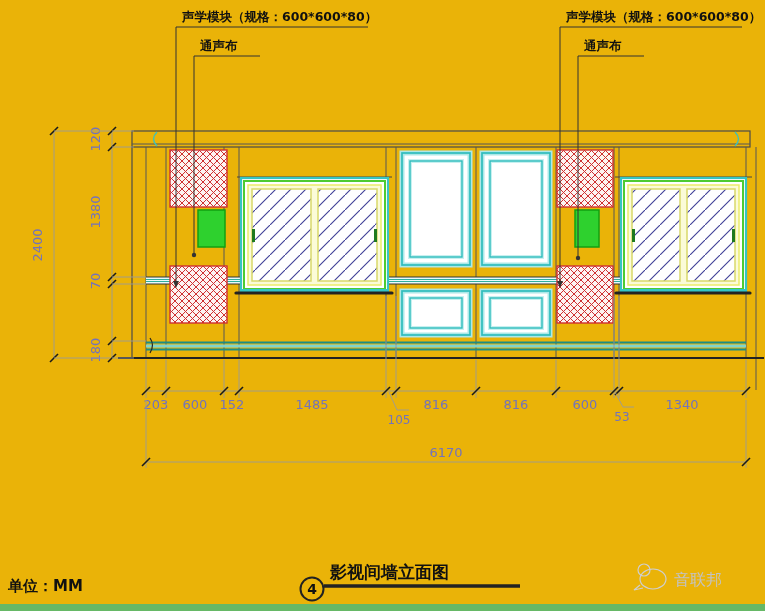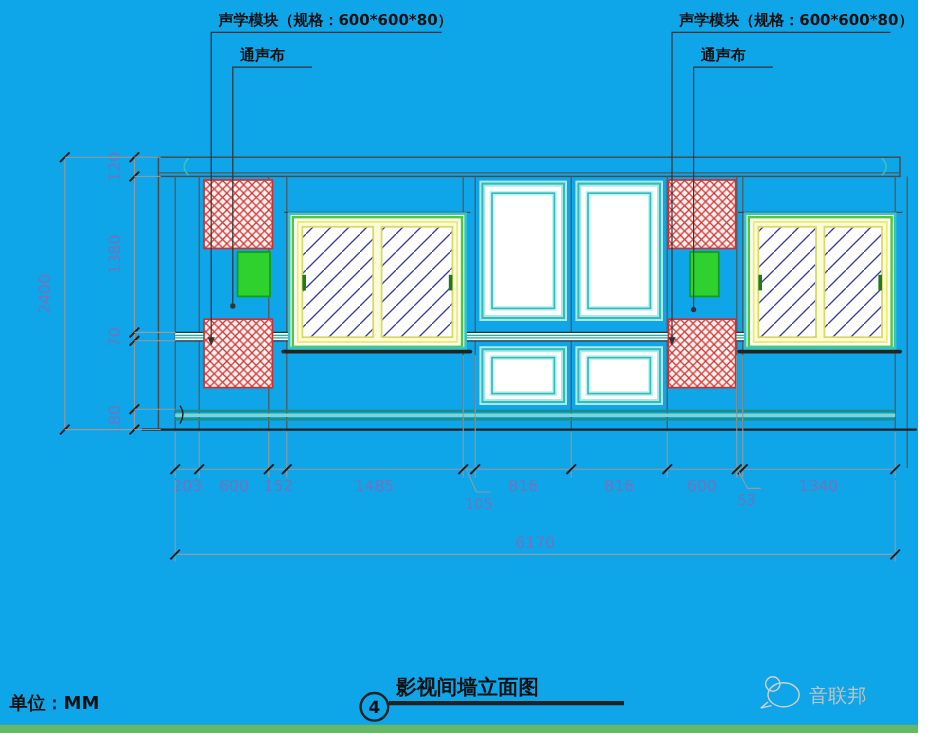--- a/index.html
+++ b/index.html
@@ -1,16 +1,16 @@
 <!DOCTYPE html>
 <html><head>
 <meta charset="utf-8">
 <style>
   html,body{margin:0;padding:0;background:#ffffff;}
-  .stage{position:relative;width:765px;height:611px;background:#0ea5e9;overflow:hidden;
+  .stage{position:relative;width:765px;height:611px;background:#eab308;overflow:hidden;
          font-family:"DejaVu Sans","Liberation Sans",sans-serif;}
   svg text{font-family:"DejaVu Sans","Liberation Sans",sans-serif;}
   .thin{stroke:#565656;stroke-width:1;fill:none;}
   .outl{stroke:#4a4a4a;stroke-width:1.2;fill:none;}
   .ext{stroke:#9a9a9a;stroke-width:0.9;fill:none;}
   .dimline{stroke:#9a9a9a;stroke-width:0.9;fill:none;}
   .tick{stroke:#1a1a1a;stroke-width:1.6;}
   .dimtxt{fill:#7373bb;font-size:13px;}
   .dimtxt-s{fill:#7373bb;font-size:12px;}
   .ann{fill:#111;font-size:12.5px;font-weight:bold;}

